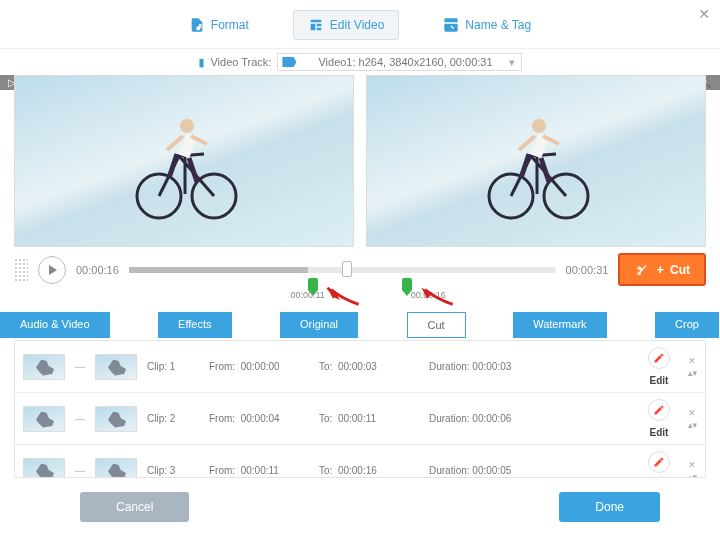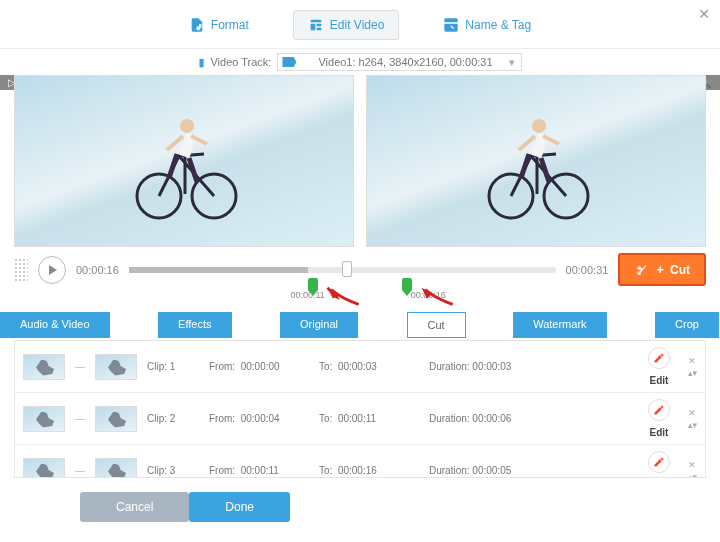--- a/index.html
+++ b/index.html
@@ -50,21 +50,21 @@
 .thumb { width: 42px; height: 26px; background: linear-gradient(160deg, #bcdcea, #e8f2f6); border: 1px solid #ddd; position: relative; }
 .thumb::after { content: ""; position: absolute; top: 5px; left: 12px; width: 18px; height: 16px; background: #4a4a5a; clip-path: polygon(30% 0, 60% 10%, 70% 40%, 100% 60%, 90% 90%, 40% 100%, 20% 80%, 0 50%); opacity: .6; }
 .link { color: #bbb; }
 .fld { flex: 0 0 auto; min-width: 52px; }
 .fld.w2 { min-width: 100px; }
 .edit-btn { display: flex; align-items: center; gap: 6px; cursor: pointer; margin-left: auto; flex-direction: column; }
 .edit-circ { width: 22px; height: 22px; border: 1px solid #ddd; border-radius: 50%; display: flex; align-items: center; justify-content: center; }
 .edit-circ svg { width: 12px; height: 12px; fill: #ff4433; }
 .row-ctrls { display: flex; flex-direction: column; gap: 2px; margin-left: 8px; color: #aaa; font-size: 9px; }
 
-.footer { display: flex; padding: 14px 60px 14px 80px; }
+.footer { display: flex; justify-content: space-between; padding: 14px 60px 14px 80px; }
 .btn { padding: 8px 36px; border-radius: 3px; font-size: 12px; cursor: pointer; border: none; color: #fff; }
 .btn.cancel { background: #a9b6c2; }
 .btn.done { background: #3ba4e0; }
 </style>
 </head>
 <body>
 
 <div class="close-x">✕</div>
 
 <div class="top-tabs">

